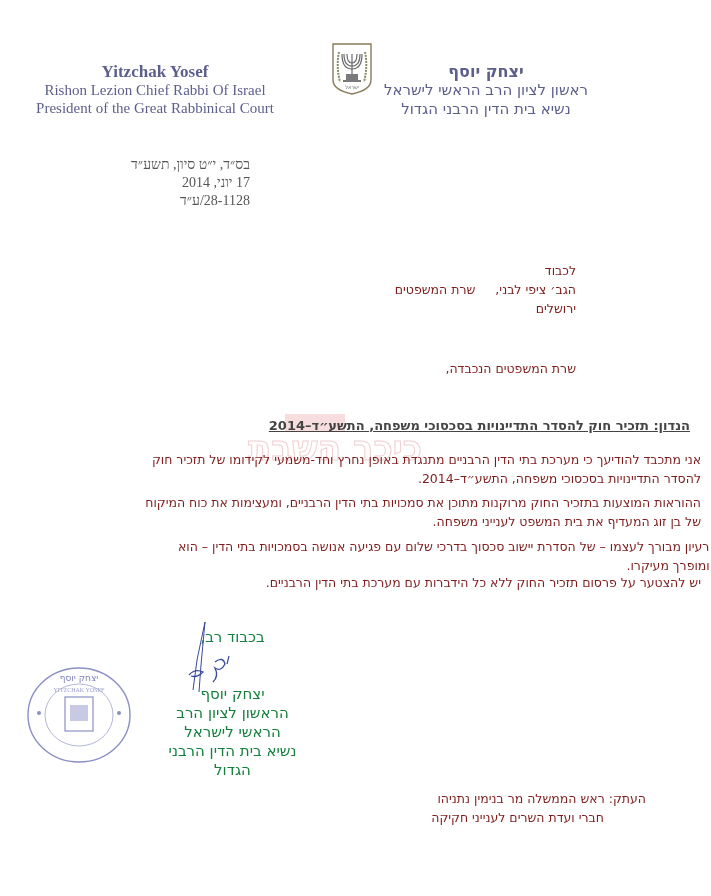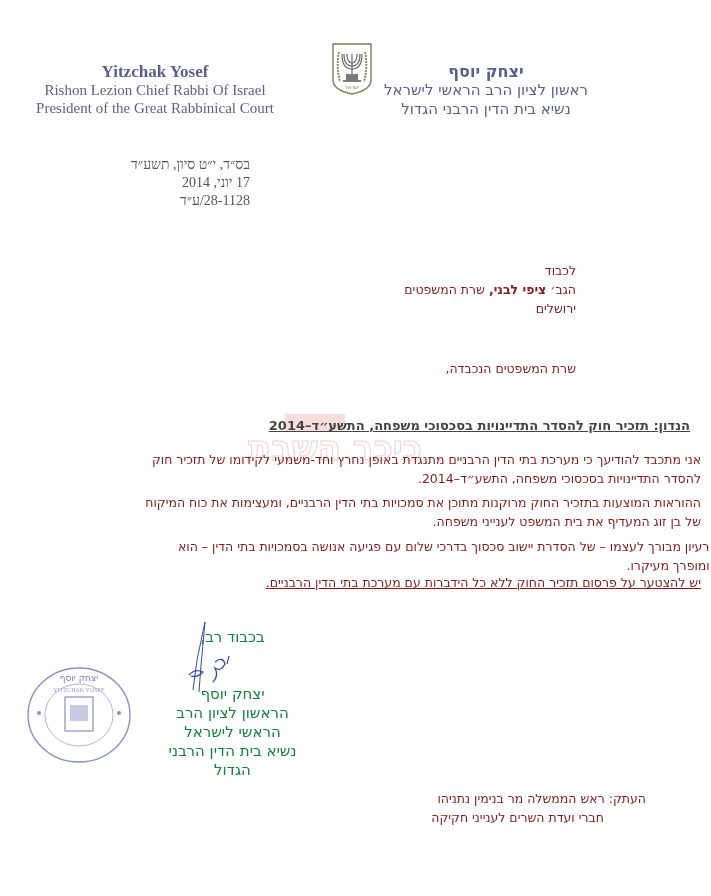--- a/index.html
+++ b/index.html
@@ -12,27 +12,27 @@
   .he-head .name { font-weight:bold; font-size:16px; line-height:19px; text-align:center; }
   .he-head .line { font-size:15px; line-height:19px; text-align:center; }
   .emblem { left:330px; top:42px; width:44px; height:54px; }
   .dateblk { left:90px; top:156px; width:160px; direction:rtl; text-align:right; font-family:"Liberation Serif", serif; font-size:14px; line-height:18px; color:#555; }
   .rtlblk { direction:rtl; text-align:right; font-family:"DejaVu Sans", sans-serif; font-size:12.5px; color:#7f1d1d; }
   .to-blk { right:135px; top:261px; width:320px; line-height:19px; }
   .greet { right:135px; top:361px; width:320px; }
   .subject { left:135px; top:418px; width:555px; direction:rtl; text-align:right; font-family:"DejaVu Sans", sans-serif; font-weight:bold; font-size:13px; color:#444; }
   .subject span { text-decoration:underline; }
   .body-p { left:131px; width:570px; line-height:19px; }
-  .p1 { top:450px; } .p2 { top:493px; } .p3 { top:537px;margin-left:41px; } .p4 { top:573px;text-decoration:underline; }
+  .p1 { top:450px; } .p2 { top:493px; } .p3 { top:537px;margin-left:41px; } .p4 { top:573px; }
   .closing { left:155px; top:628px; width:155px; direction:rtl; text-align:center; font-family:"DejaVu Sans", sans-serif; font-size:15px; color:#15803d; line-height:19px; }
   .sig { left:175px; top:620px; width:70px; height:85px; }
   .stamp { left:25px; top:665px; width:108px; height:100px; }
   .cc { right:65px; top:789px; width:320px; line-height:19px; }
   .watermark { left:245px; top:412px; width:180px; height:60px; }
-  .bold { font-weight:bold; }
+  .bold { font-weight:normal;margin-left:16px; }
 </style>
 </head>
 <body>
 
 <div class="abs en-head">
   <div class="name">Yitzchak Yosef</div>
   <div class="line">Rishon Lezion Chief Rabbi Of Israel</div>
   <div class="line">President of the Great Rabbinical Court</div>
 </div>
 

